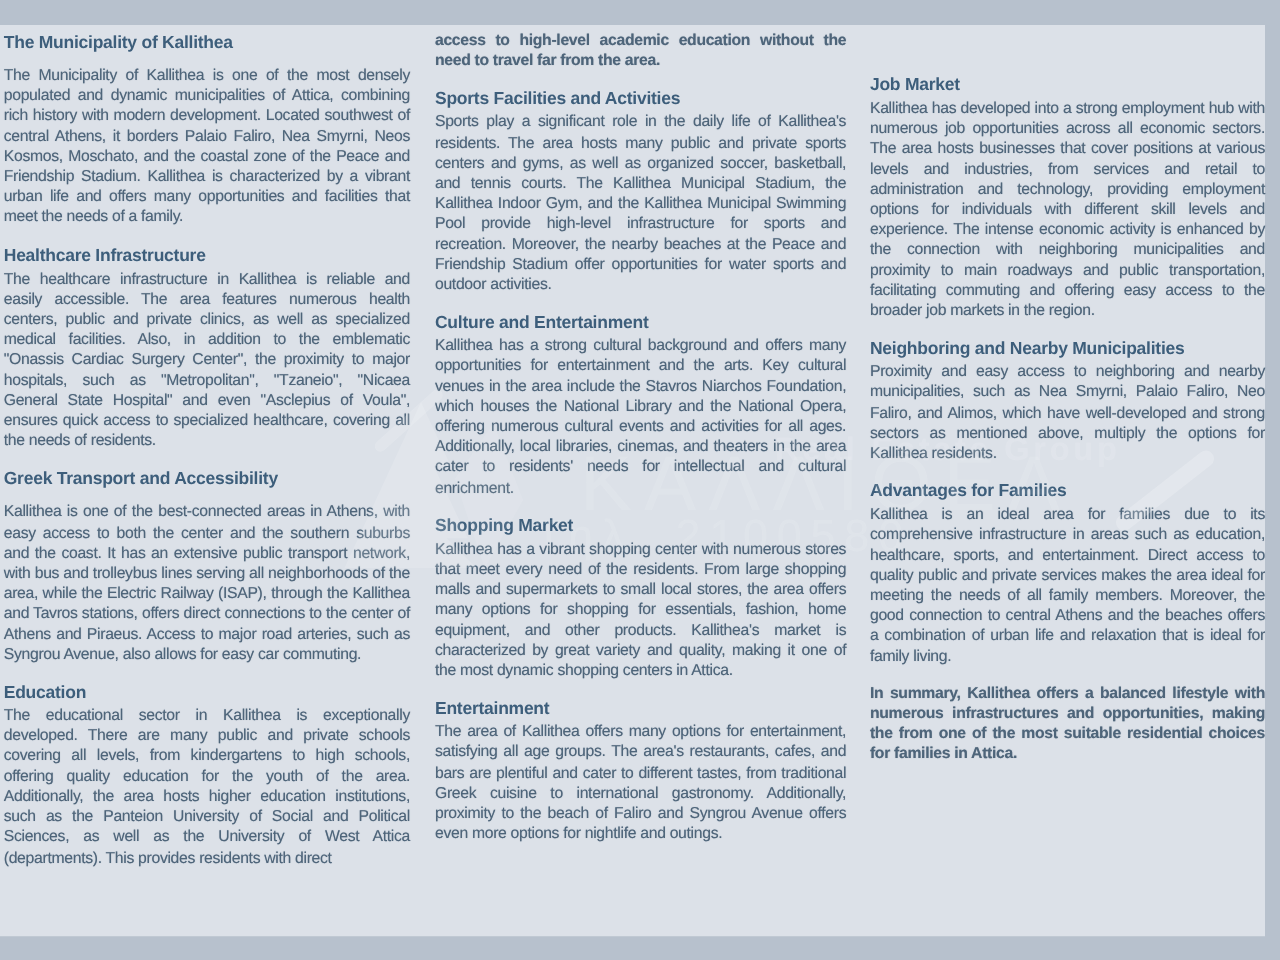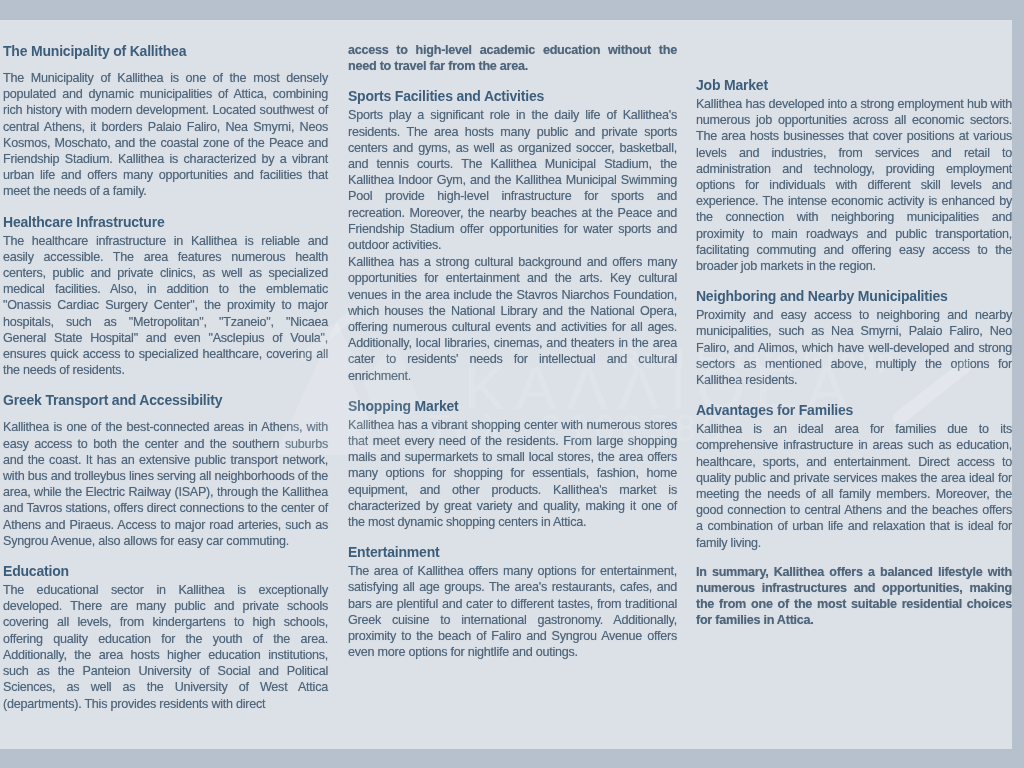--- a/index.html
+++ b/index.html
@@ -8,21 +8,21 @@
     background:#b7c1cd;
     font-family:"Liberation Sans", sans-serif;
     position:relative;
     overflow:hidden;
   }
   .content{
     position:absolute;
     top:20px;left:0;right:12px;bottom:19px;
     background:#dce1e8;
     display:flex;
-    padding:22px 0 0 3px;
+    padding:4px 0 0 3px;
     box-sizing:border-box;
   }
   .col{display:flex;flex-direction:column;}
   .col-1{width:327px;margin-right:20px;}
   .col-2{width:331px;margin-right:19px;}
   .col-3{width:318px;margin-top:34px;}
   .sec{margin:0 0 1px 0;}
   .sec h2{
     font-size:14px;
     font-weight:bold;
@@ -109,20 +109,21 @@
 
   <div class="col col-2">
     <section class="sec cont no-head">
       <p>access to high-level academic education without the need to travel far from the area.</p>
     </section>
     <section class="sec">
       <h2>Sports Facilities and Activities</h2>
       <p>Sports play a significant role in the daily life of Kallithea's residents. The area hosts many public and private sports centers and gyms, as well as organized soccer, basketball, and tennis courts. The Kallithea Municipal Stadium, the Kallithea Indoor Gym, and the Kallithea Municipal Swimming Pool provide high-level infrastructure for sports and recreation. Moreover, the nearby beaches at the Peace and Friendship Stadium offer opportunities for water sports and outdoor activities.</p>
     </section>
     <section class="sec">
+      <h2>Culture and Entertainment</h2>
       <p>Kallithea has a strong cultural background and offers many opportunities for entertainment and the arts. Key cultural venues in the area include the Stavros Niarchos Foundation, which houses the National Library and the National Opera, offering numerous cultural events and activities for all ages. Additionally, local libraries, cinemas, and theaters in the area cater to residents' needs for intellectual and cultural enrichment.</p>
     </section>
     <section class="sec">
       <h2>Shopping Market</h2>
       <p>Kallithea has a vibrant shopping center with numerous stores that meet every need of the residents. From large shopping malls and supermarkets to small local stores, the area offers many options for shopping for essentials, fashion, home equipment, and other products. Kallithea's market is characterized by great variety and quality, making it one of the most dynamic shopping centers in Attica.</p>
     </section>
     <section class="sec">
       <h2>Entertainment</h2>
       <p>The area of Kallithea offers many options for entertainment, satisfying all age groups. The area's restaurants, cafes, and bars are plentiful and cater to different tastes, from traditional Greek cuisine to international gastronomy. Additionally, proximity to the beach of Faliro and Syngrou Avenue offers even more options for nightlife and outings.</p>
     </section>

